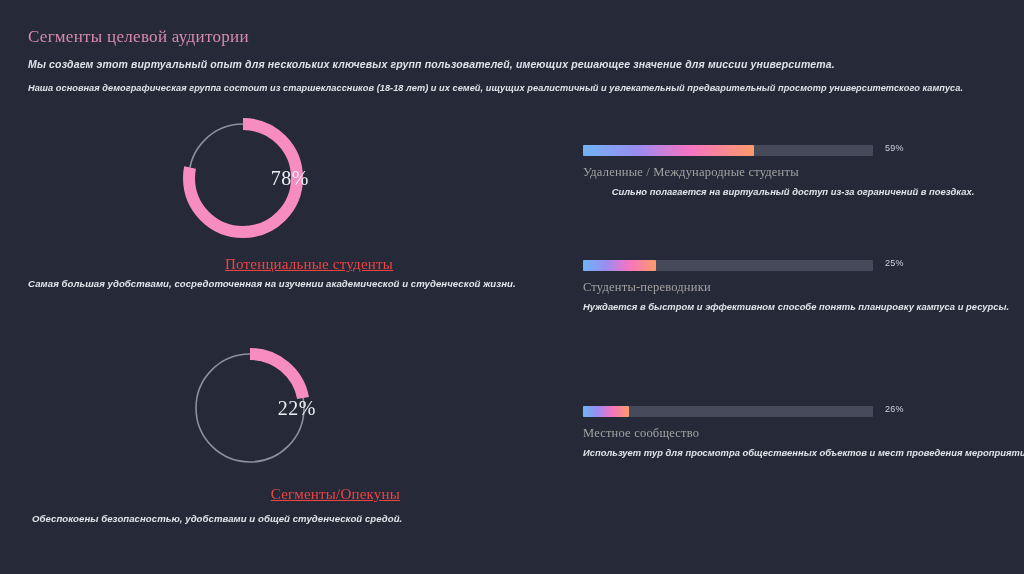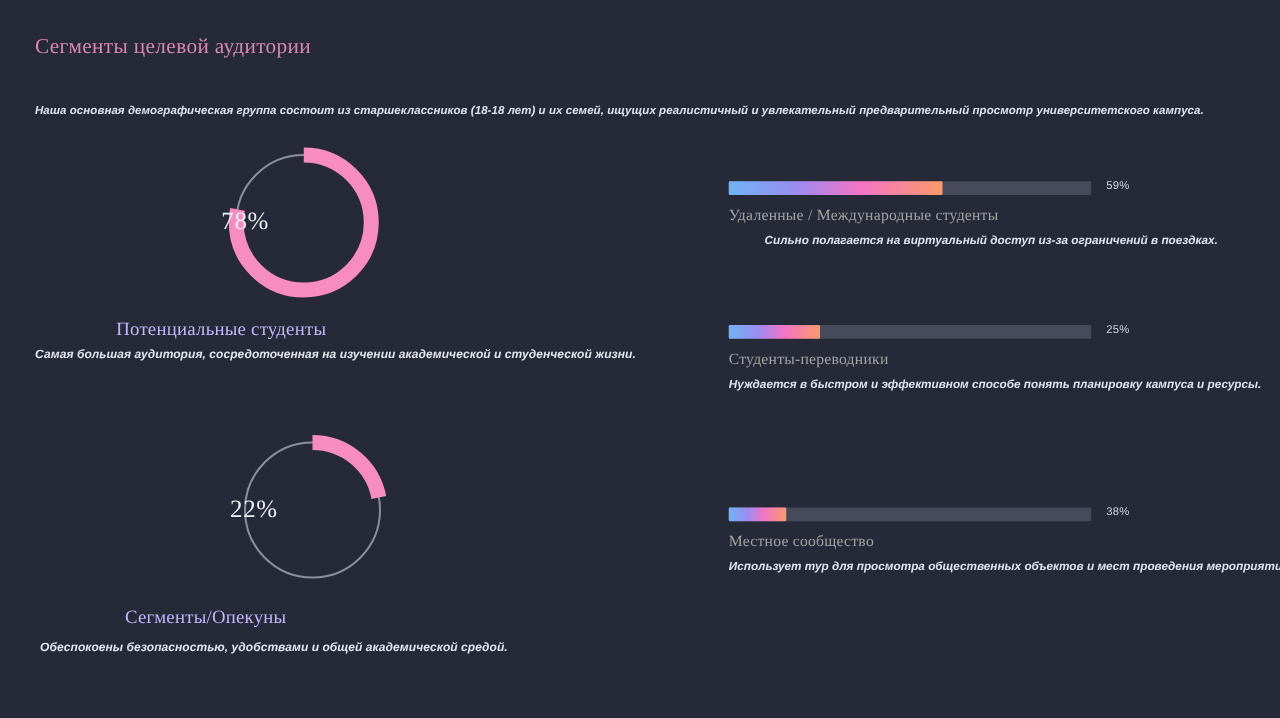--- a/index.html
+++ b/index.html
@@ -36,29 +36,29 @@
     color:#dfe2ea;white-space:nowrap;
   }
 
   
   .donut-block{position:absolute;}
   .donut-wrap{position:relative;width:132px;height:132px;}
   .donut-wrap svg{display:block;width:132px;height:132px;}
   .donut-value{
     position:absolute;left:0;right:0;top:50%;
     transform:translateY(-50%);
-    text-align:left;
+    text-align:right;
     font-family:"Liberation Serif", serif;
     font-size:20px;color:#eceef4;letter-spacing:.5px;
   }
   .donut-label{
     position:absolute;
     font-family:"Liberation Serif", serif;
-    font-size:15px;color:#c4b5fd;letter-spacing:.2px;
-    white-space:nowrap;text-align:left;
+    font-size:15px;color:#ef4444;letter-spacing:.2px;
+    white-space:nowrap;text-align:right;text-decoration:underline;
   }
   .donut-desc{
     position:absolute;
     font-family:"Liberation Sans", sans-serif;
     font-style:italic;font-weight:700;
     font-size:9.6px;color:#e2e5ec;letter-spacing:.05px;
     white-space:nowrap;
   }
 
   
@@ -91,45 +91,46 @@
     white-space:nowrap;
     text-align:center;
   }
 </style>
 </head>
 <body>
 
 <div class="page">
 
   <div class="title">Сегменты целевой аудитории</div>
+  <div class="intro1">Мы создаем этот виртуальный опыт для нескольких ключевых групп пользователей, имеющих решающее значение для миссии университета.</div>
   <div class="intro2">Наша основная демографическая группа состоит из старшеклассников (18-18 лет) и их семей, ищущих реалистичный и увлекательный предварительный просмотр университетского кампуса.</div>
 
   <div class="donut-block" style="left:177px;top:112px;">
     <div class="donut-wrap">
       <svg viewBox="0 0 132 132">
         <circle cx="66" cy="66" r="54" fill="none" stroke="#8b8f9e" stroke-width="1.6"></circle>
         <circle id="ring1" cx="66" cy="66" r="54" fill="none" stroke="#f78cc0" stroke-width="12" stroke-linecap="butt" transform="rotate(-90 66 66)" stroke-dasharray="264.64776513840417 339.29200658769764"></circle>
       </svg>
       <div class="donut-value">78%</div>
     </div>
   </div>
   <div class="donut-label" style="left:93px;top:256px;width:300px;">Потенциальные студенты</div>
-  <div class="donut-desc" style="left:28px;top:278px;">Самая большая аудитория, сосредоточенная на изучении академической и студенческой жизни.</div>
+  <div class="donut-desc" style="left:28px;top:278px;">Самая большая удобствами, сосредоточенная на изучении академической и студенческой жизни.</div>
 
   <div class="donut-block" style="left:184px;top:342px;">
     <div class="donut-wrap">
       <svg viewBox="0 0 132 132">
         <circle cx="66" cy="66" r="54" fill="none" stroke="#8b8f9e" stroke-width="1.6"></circle>
         <circle id="ring2" cx="66" cy="66" r="54" fill="none" stroke="#f78cc0" stroke-width="12" stroke-linecap="butt" transform="rotate(-90 66 66)" stroke-dasharray="74.64424144929347 339.29200658769764"></circle>
       </svg>
       <div class="donut-value">22%</div>
     </div>
   </div>
   <div class="donut-label" style="left:100px;top:486px;width:300px;">Сегменты/Опекуны</div>
-  <div class="donut-desc" style="left:32px;top:513px;">Обеспокоены безопасностью, удобствами и общей академической средой.</div>
+  <div class="donut-desc" style="left:32px;top:513px;">Обеспокоены безопасностью, удобствами и общей студенческой средой.</div>
 
   <div class="bar-row" style="top:145px;">
     <div class="bar-line">
       <div class="bar-track"></div>
       <div class="bar-fill" id="fill0" style="width: 171.1px;"></div>
       <div class="bar-pct">59%</div>
     </div>
     <div class="bar-title">Удаленные / Международные студенты</div>
     <div class="bar-desc">Сильно полагается на виртуальный доступ из-за ограничений в поездках.</div>
   </div>
@@ -141,19 +142,19 @@
       <div class="bar-pct">25%</div>
     </div>
     <div class="bar-title">Студенты-переводники</div>
     <div class="bar-desc">Нуждается в быстром и эффективном способе понять планировку кампуса и ресурсы.</div>
   </div>
 
   <div class="bar-row" style="top:406px;">
     <div class="bar-line">
       <div class="bar-track"></div>
       <div class="bar-fill" id="fill2" style="width: 46.4px;"></div>
-      <div class="bar-pct">38%</div>
+      <div class="bar-pct">26%</div>
     </div>
     <div class="bar-title">Местное сообщество</div>
     <div class="bar-desc">Использует тур для просмотра общественных объектов и мест проведения мероприятий.</div>
   </div>
 
 </div>
 
 </body></html>

